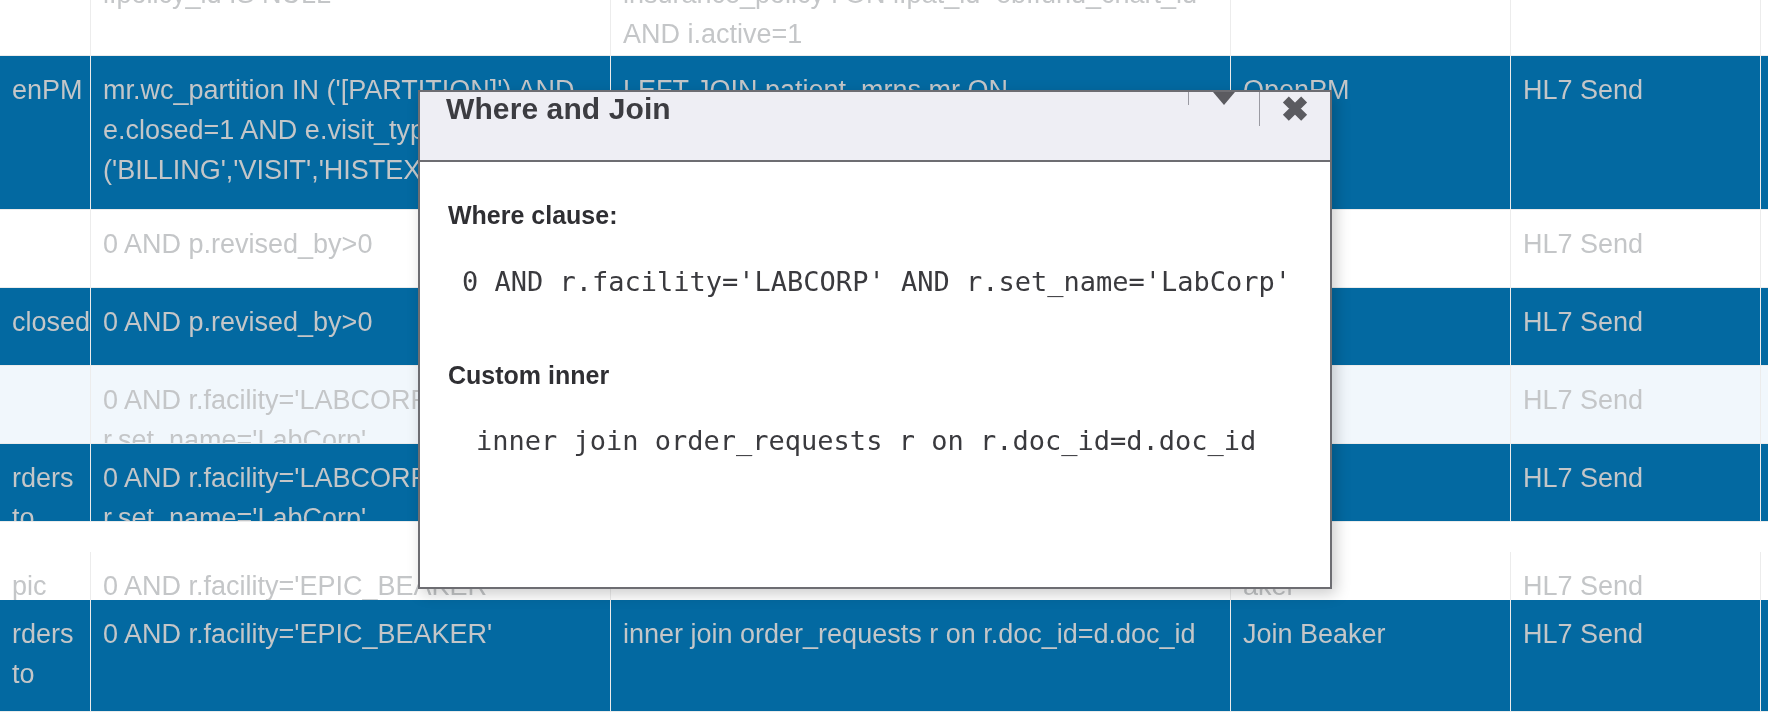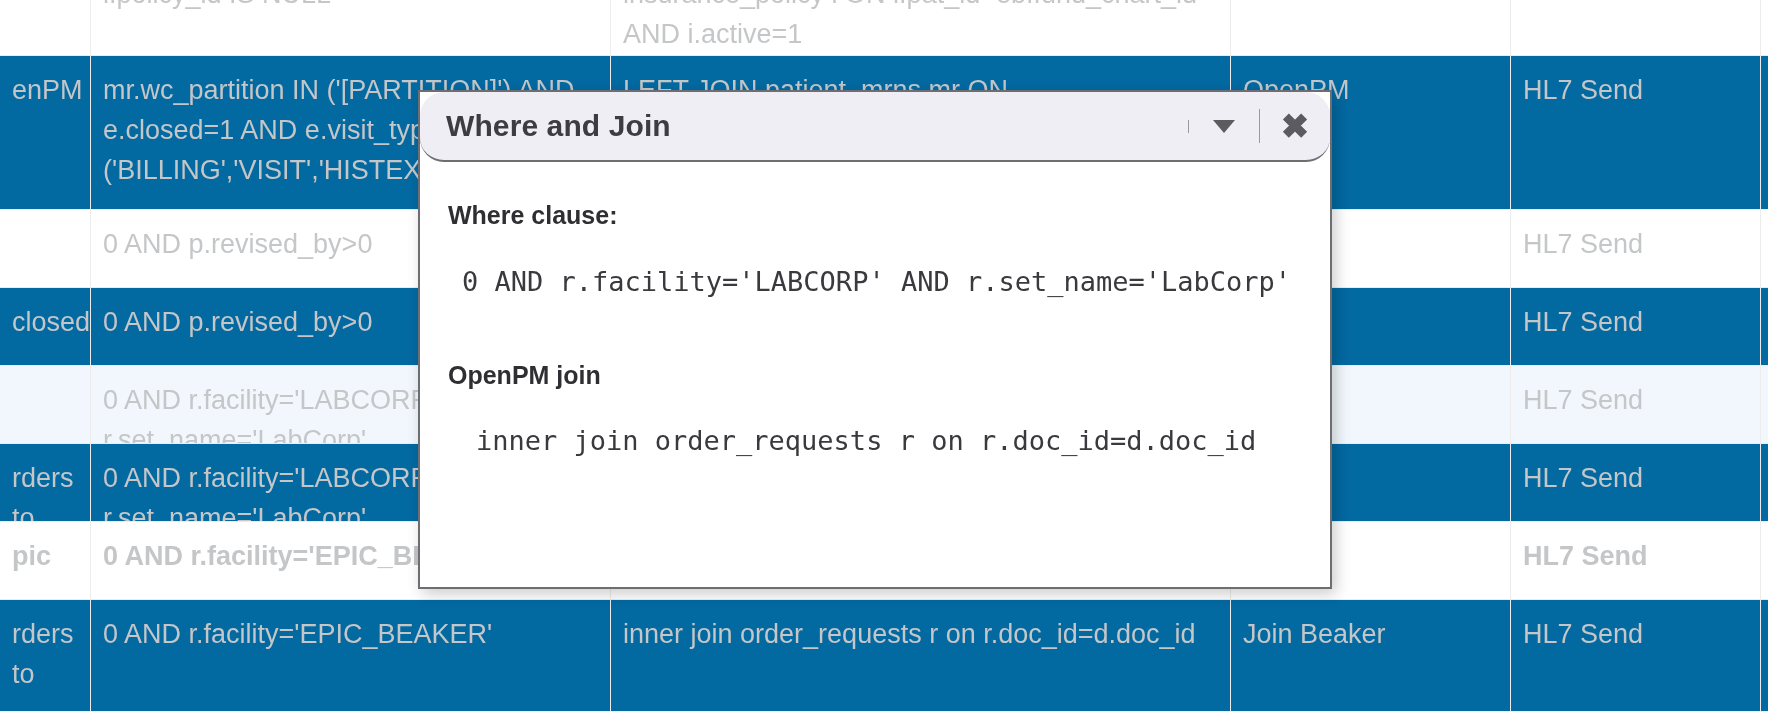--- a/index.html
+++ b/index.html
@@ -68,23 +68,22 @@
     z-index: 10;
     display: flex;
     flex-direction: column;
   }
   .dlg-header {
     height: 70px;
     flex: 0 0 70px;
     background: #eeeef4;
     border-bottom: 2px solid #6d6d72;
     display: flex;
-    align-items: center;
-    box-sizing: border-box;
-    border-radius: 24px;
+    align-items: flex-start;
+    box-sizing: border-box;
   }
   .dlg-title {
     flex: 1 1 auto;
     display: flex;
     align-items: center;
     padding-left: 26px;
     font-size: 30px;
     font-weight: bold;
     color: #3c3c41;
     letter-spacing: 0.1px;
@@ -186,21 +185,21 @@
       <div class="cell c5">I</div>
     </div>
     <div class="grid-row alt" style="top: 444px; height: 78px;">
       <div class="cell c0">rders to</div>
       <div class="cell c1">0 AND r.facility='LABCORP' AND r.set_name='LabCorp'</div>
       <div class="cell c2"></div>
       <div class="cell c3">p</div>
       <div class="cell c4">HL7 Send</div>
       <div class="cell c5">I</div>
     </div>
-    <div class="grid-row" style="top: 522px; height: 78px; font-weight: bold;">
+    <div class="grid-row" style="top: 552px; height: 78px;">
       <div class="cell c0">pic</div>
       <div class="cell c1">0 AND r.facility='EPIC_BEAKER'</div>
       <div class="cell c2"></div>
       <div class="cell c3">aker</div>
       <div class="cell c4">HL7 Send</div>
       <div class="cell c5">I</div>
     </div>
     <div class="grid-row alt" style="top: 600px; height: 112px;">
       <div class="cell c0">rders to</div>
       <div class="cell c1">0 AND r.facility='EPIC_BEAKER'</div>
@@ -224,17 +223,17 @@
       <span class="xmark">✖</span>
     </div>
   </div>
 
   <div class="dlg-body">
     <div class="field-label">Where clause:</div>
     <div class="code-line">0 AND r.facility='LABCORP' AND r.set_name='LabCorp'</div>
 
     <div class="spacer-lg"></div>
 
-    <div class="field-label">OpenPM join</div>
+    <div class="field-label">Custom inner</div>
     <div class="code-line indent-2">inner join order_requests r on r.doc_id=d.doc_id</div>
   </div>
 
 </div>
 
 </body></html>

